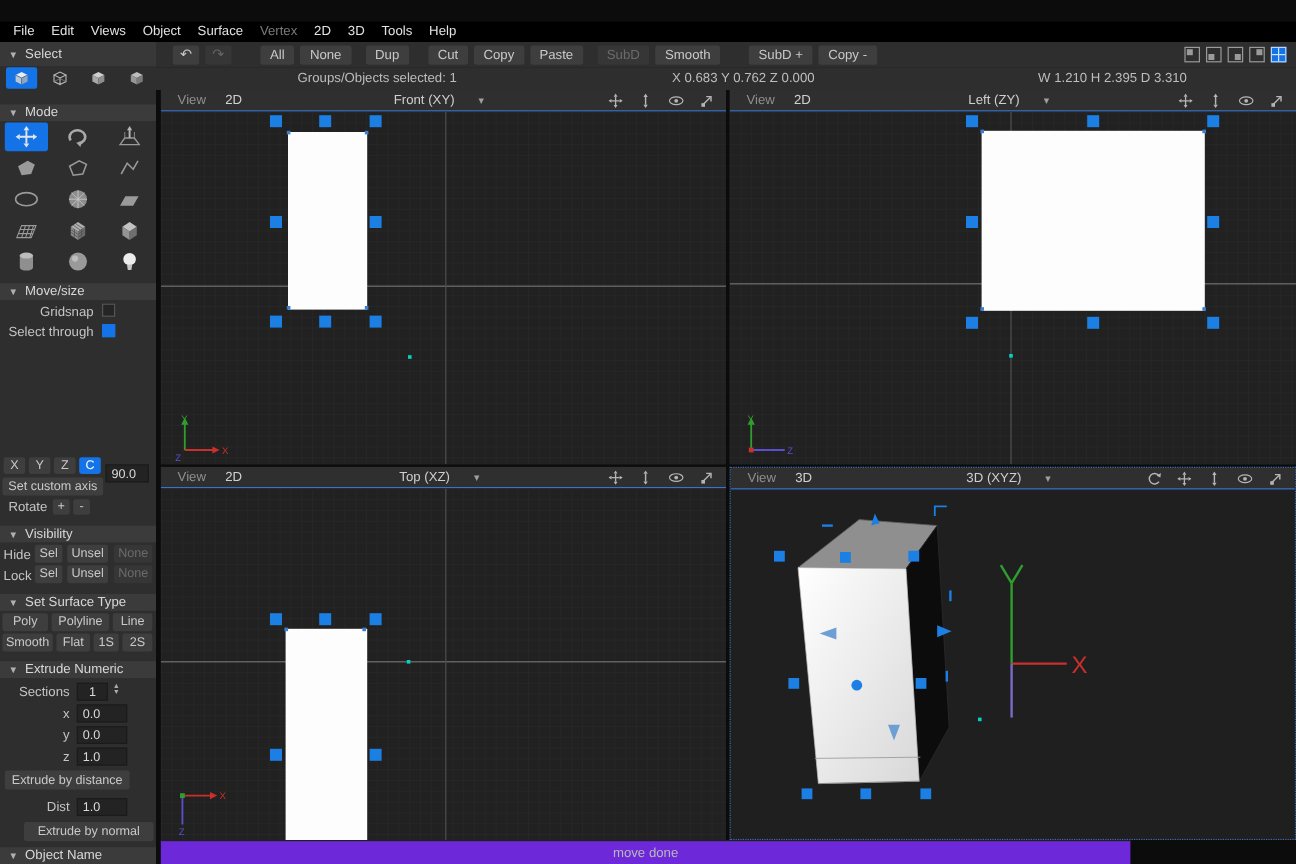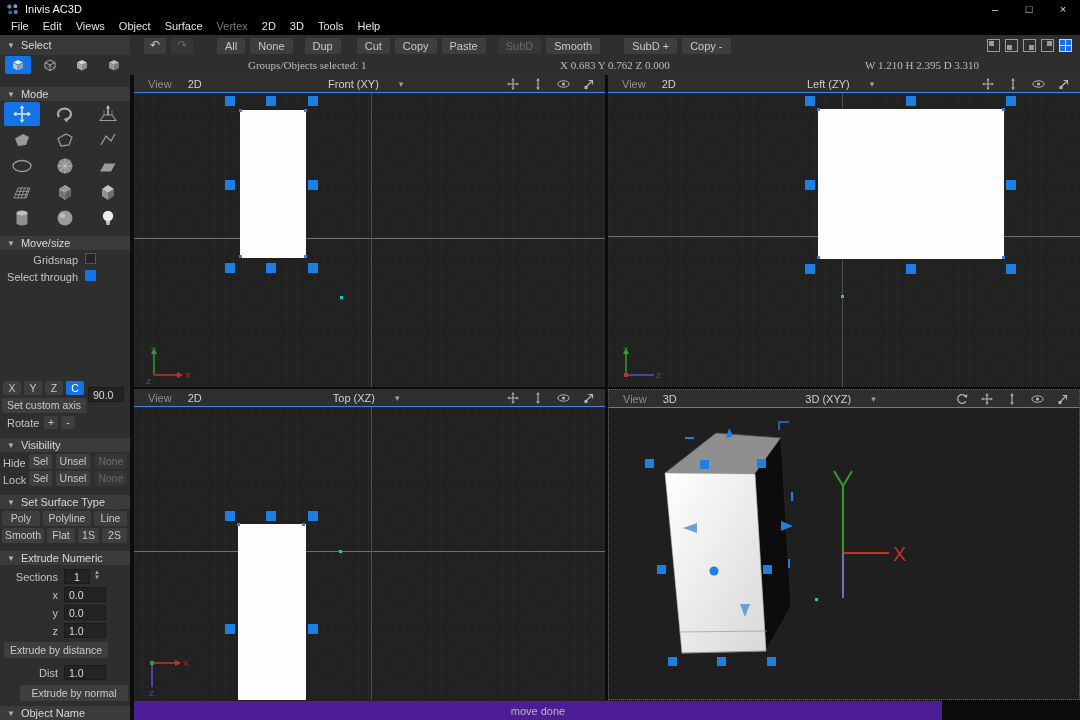--- a/index.html
+++ b/index.html
@@ -22,21 +22,21 @@
   .btn.dis{background:#363636;color:#6b6b6b;}
   .tbg{display:flex;gap:5px;align-items:center;}
   .ml12{margin-left:12px;}.ml16{margin-left:16px;}.ml20{margin-left:20px;}.ml24{margin-left:24px;}
   .ubtn{width:22px;height:16px;background:#3e3e3e;border-radius:2px;text-align:center;line-height:15px;color:#c9c9c9;font-size:12px;}
   .ubtn.dis{color:#666;background:#363636;}
   .layouts{position:absolute;right:8px;top:4px;display:flex;gap:5px;}
   .lico{width:13px;height:13px;border:1px solid #9a9a9a;box-sizing:border-box;position:relative;background:#2e2e2e;}
   .lico .sub{position:absolute;background:#9a9a9a;}
   .lico.active{background:#1473e6;border-color:#bcd6f5;}
   .lico.active .sub{background:#cfe3fa;}
-  .info{position:absolute;top:3px;color:#bdbdbd;font-family:Liberation Serif, serif;}
+  .info{position:absolute;top:3px;color:#bdbdbd;}
   
   #sidebar{left:0;top:35px;width:130px;height:685px;background:#2e2e2e;}
   .shdr{left:0;width:130px;height:14px;background:#3b3b3b;color:#d8d8d8;display:flex;align-items:center;padding-left:7px;box-sizing:border-box;}
   .caret{font-size:8px;color:#b0b0b0;margin-right:6px;}
   #selhdr{left:0;top:0;width:130px;height:20px;background:#383838;display:flex;align-items:center;padding-left:7px;box-sizing:border-box;color:#d8d8d8;}
   .cubes{left:0;top:20px;width:130px;height:20px;display:flex;gap:6px;padding-left:5px;align-items:center;}
   .cubecell{width:26px;height:18px;display:flex;align-items:center;justify-content:center;border-radius:2px;}
   .cubecell.sel{background:#1473e6;}
   #modegrid{left:0;top:66px;width:130px;display:grid;grid-template-columns:repeat(3,1fr);grid-auto-rows:26px;justify-items:center;align-items:center;}
   .mcell{width:36px;height:24px;display:flex;align-items:center;justify-content:center;border-radius:2px;}
@@ -62,42 +62,28 @@
     background-image:linear-gradient(#262626 1px,transparent 1px),linear-gradient(90deg,#262626 1px,transparent 1px);
     background-size:9px 9px;}
   .hline{position:absolute;left:0;right:0;height:1px;background:#6f6f6f;}
   .vline{position:absolute;top:0;bottom:0;width:1px;background:#4f4f4f;}
   .wrect{position:absolute;background:#fdfdfd;}
   .h{position:absolute;width:10px;height:10px;background:#1b7fe4;}
   .vd{position:absolute;width:3px;height:3px;background:#3b7fd0;}
   .mk{position:absolute;width:3px;height:3px;background:#00d2c4;}
   #vp3d{border:1px dotted #3a6db0;box-sizing:border-box;}
   
-  #statusbar{left:134px;top:700px;width:808px;height:20px;background:#4c1d95;border-top:1px solid #202020;box-sizing:border-box;
+  #statusbar{left:134px;top:700px;width:808px;height:20px;background:#6d28d9;border-top:1px solid #202020;box-sizing:border-box;
     display:flex;align-items:center;justify-content:center;color:#b8b8b8;}
 </style>
 </head>
 <body>
 
 <div id="app">
 
-  <div id="titlebar" class="abs">
-    <svg width="13" height="13" style="margin-left:6px" viewBox="0 0 13 13">
-      <circle cx="3.4" cy="3.6" r="2.1" fill="#4a8fd6"></circle>
-        <circle cx="9.4" cy="3.2" r="1.9" fill="#6aa8e4"></circle>
-      <circle cx="4.2" cy="9.4" r="1.9" fill="#35659c"></circle>
-        <circle cx="9.8" cy="9.0" r="2.0" fill="#4a8fd6"></circle>
-    </svg>
-    <span class="title">Inivis AC3D</span>
-    <div class="winbtns">
-      <div class="winbtn">–</div>
-      <div class="winbtn">□</div>
-      <div class="winbtn">×</div>
-    </div>
-  </div>
 
   <div id="menubar" class="abs">
     <span class="mitem">File</span>
     <span class="mitem">Edit</span>
     <span class="mitem">Views</span>
     <span class="mitem">Object</span>
     <span class="mitem">Surface</span>
     <span class="mitem dis">Vertex</span>
     <span class="mitem">2D</span>
     <span class="mitem">3D</span>

